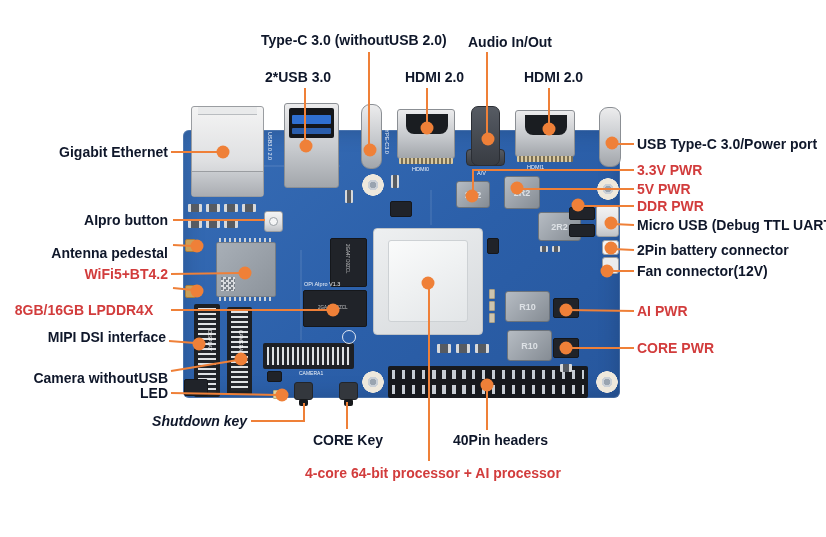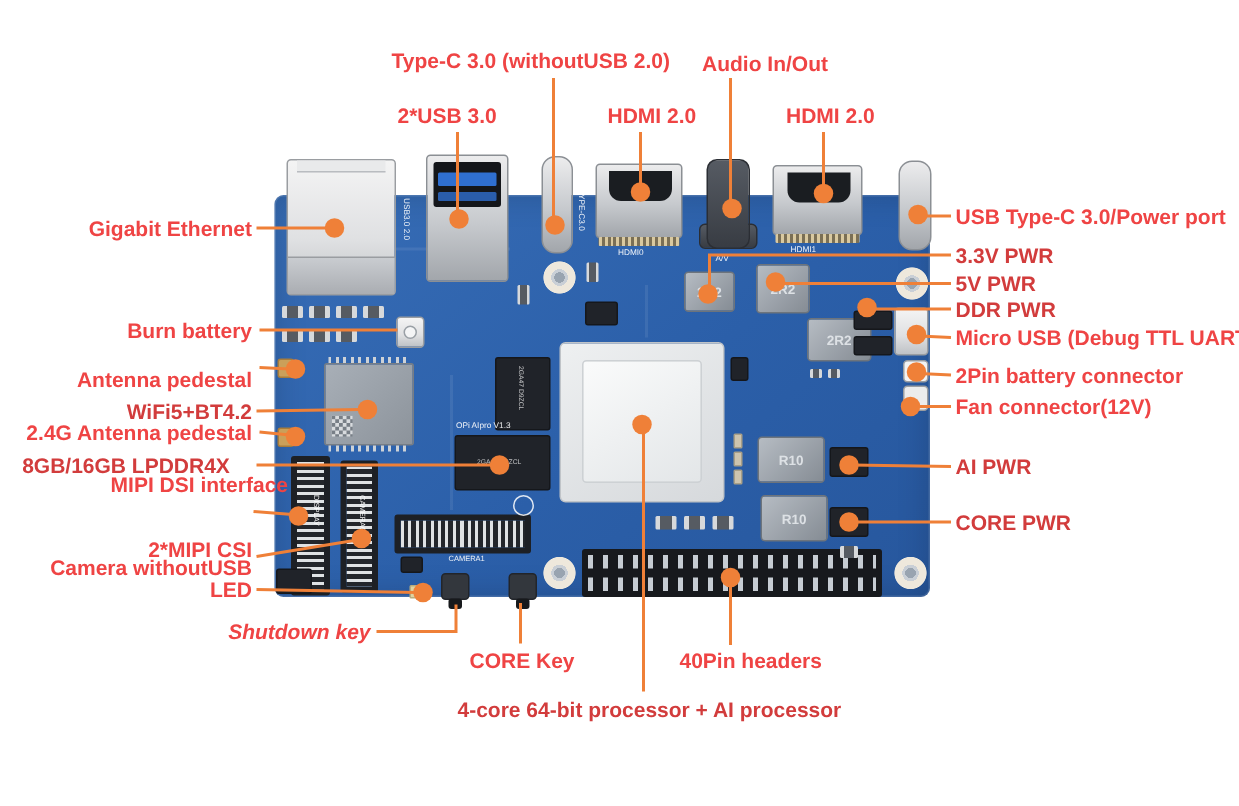--- a/index.html
+++ b/index.html
@@ -1,20 +1,20 @@
 <!DOCTYPE html>
 <html><head>
 <meta charset="utf-8">
 <style>
   html,body{margin:0;padding:0;background:#ffffff;}
   .stage{position:relative;width:826px;height:537px;background:#ffffff;overflow:hidden;
          font-family:"Liberation Sans","DejaVu Sans",sans-serif;}
   .abs{position:absolute;box-sizing:border-box;}
   
-  .lbl{position:absolute;font-size:14px;line-height:14px;font-weight:600;color:#ef4444;
+  .lbl{position:absolute;font-size:14px;line-height:14px;font-weight:600;color:#0f172a;
        white-space:nowrap;z-index:6;}
   .la-r{text-align:right;}
   .red{color:#d23c3c;}
   
   .pcb{background:linear-gradient(140deg,#376db6 0%,#2b5fa9 55%,#27579d 100%);
        border-radius:6px;box-shadow:inset 0 0 0 1px rgba(255,255,255,.14),inset 0 0 22px rgba(0,0,0,.18);z-index:1;}
   .trace{background:rgba(255,255,255,.08);z-index:2;}
   
   .metal{background:linear-gradient(180deg,#ececed 0%,#c6c9cd 55%,#a2a6ab 100%);
          border:1px solid #8b8f94;border-radius:3px;z-index:3;}
@@ -246,27 +246,25 @@
       <circle cx="566" cy="348" r="6.5"></circle>
   </svg>
 
   <div class="lbl" style="left:261px;top:33px;">Type-C 3.0 (withoutUSB 2.0)</div>
   <div class="lbl" style="left:468px;top:35px;">Audio In/Out</div>
   <div class="lbl" style="left:265px;top:70px;">2*USB 3.0</div>
   <div class="lbl" style="left:405px;top:70px;">HDMI 2.0</div>
   <div class="lbl" style="left:524px;top:70px;">HDMI 2.0</div>
 
   <div class="lbl la-r" style="left:0;width:168px;top:145px;">Gigabit Ethernet</div>
-  <div class="lbl la-r" style="left:0;width:168px;top:213px;">Burn battery</div>
+  <div class="lbl la-r" style="left:0;width:168px;top:213px;">AIpro button</div>
   <div class="lbl la-r" style="left:0;width:168px;top:246px;">Antenna pedestal</div>
   <div class="lbl la-r red" style="left:0;width:168px;top:267px;">WiFi5+BT4.2</div>
-  <div class="lbl la-r" style="left:0;width:168px;top:281px;">2.4G Antenna pedestal</div>
   <div class="lbl la-r red" style="left:0;width:168px;top:303px;text-align:center;">8GB/16GB LPDDR4X</div>
-  <div class="lbl la-r" style="left:0;width:166px;top:316px;padding-left:26px;">MIPI DSI interface</div>
-  <div class="lbl la-r" style="left:0;width:168px;top:359px;">2*MIPI CSI</div>
+  <div class="lbl la-r" style="left:0;width:166px;top:330px;">MIPI DSI interface</div>
   <div class="lbl la-r" style="left:0;width:168px;top:371px;">Camera withoutUSB</div>
   <div class="lbl la-r" style="left:0;width:168px;top:386px;">LED</div>
   <div class="lbl la-r" style="left:0;width:247px;top:414px;font-style:italic;">Shutdown key</div>
 
   <div class="lbl" style="left:313px;top:433px;">CORE Key</div>
   <div class="lbl" style="left:453px;top:433px;">40Pin headers</div>
   <div class="lbl red" style="left:305px;top:466px;">4-core 64-bit processor + AI processor</div>
 
   <div class="lbl" style="left:637px;top:137px;">USB Type-C 3.0/Power port</div>
   <div class="lbl red" style="left:637px;top:163px;">3.3V PWR</div>

